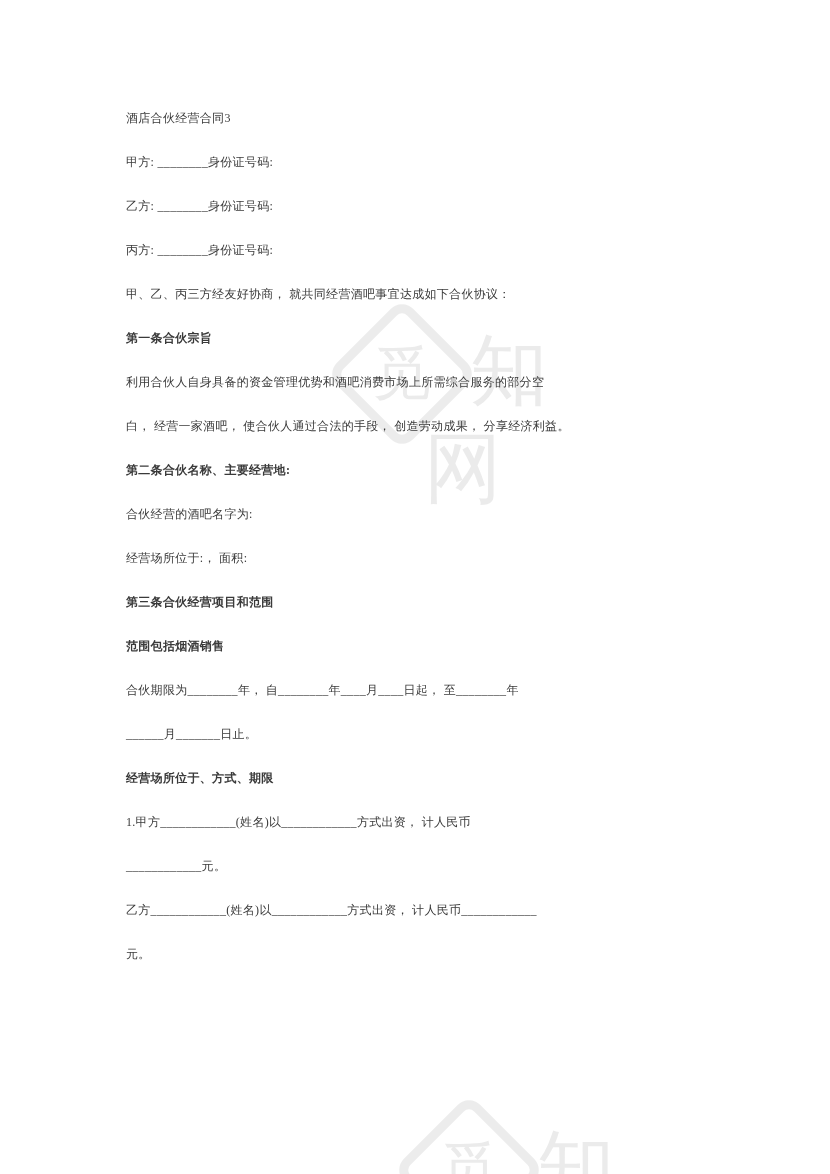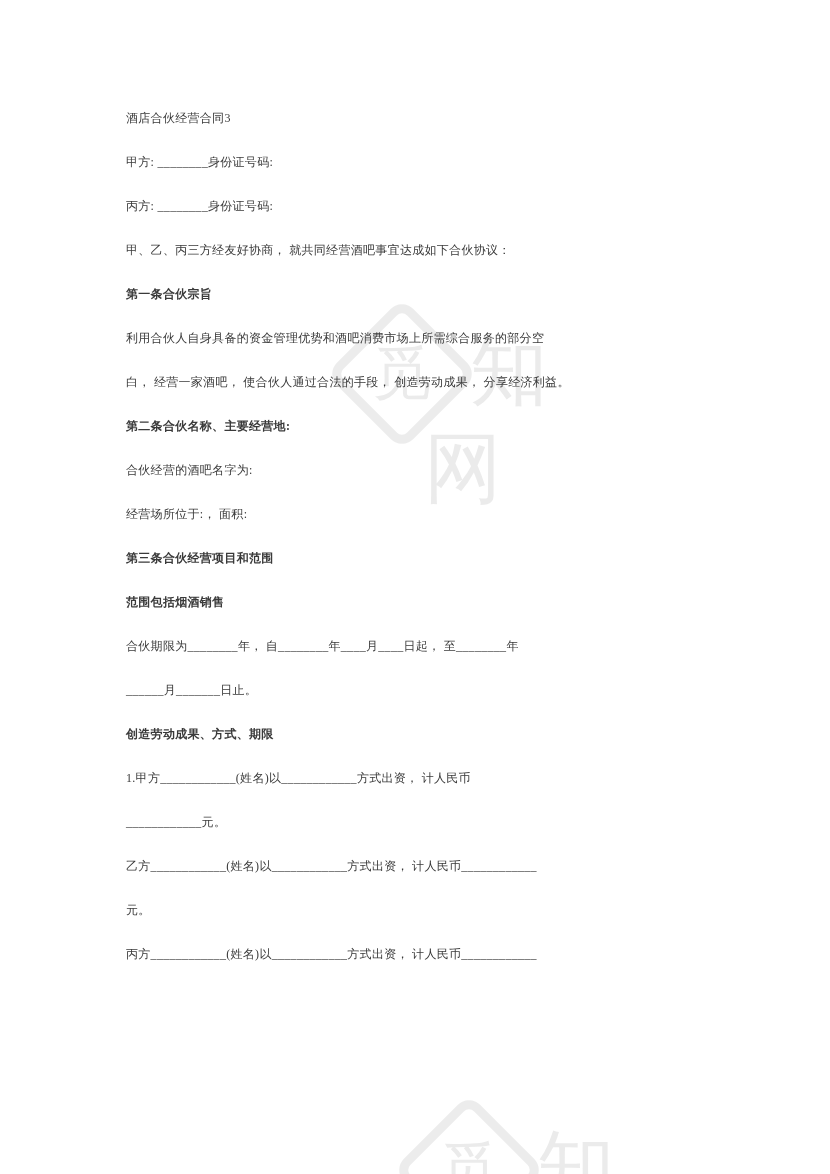--- a/index.html
+++ b/index.html
@@ -85,33 +85,33 @@
     <div class="wm-diamond">
       <span>觅</span>
     </div>
     <span class="wm-char wm-zhi">知</span>
 
   </div>
 
   <div class="content">
       <div class="para title">酒店合伙经营合同3</div>
       <div class="para body">甲方: ________身份证号码:</div>
+      <div class="para body">乙方: ________身份证号码:</div>
       <div class="para body">丙方: ________身份证号码:</div>
       <div class="para body">甲、乙、丙三方经友好协商， 就共同经营酒吧事宜达成如下合伙协议：</div>
       <div class="para heading">第一条合伙宗旨</div>
       <div class="para body">利用合伙人自身具备的资金管理优势和酒吧消费市场上所需综合服务的部分空
 白， 经营一家酒吧， 使合伙人通过合法的手段， 创造劳动成果， 分享经济利益。</div>
       <div class="para heading">第二条合伙名称、主要经营地:</div>
       <div class="para body">合伙经营的酒吧名字为:</div>
       <div class="para body">经营场所位于:， 面积:</div>
       <div class="para heading">第三条合伙经营项目和范围</div>
       <div class="para heading">范围包括烟酒销售</div>
       <div class="para body">合伙期限为________年， 自________年____月____日起， 至________年
 ______月_______日止。</div>
-      <div class="para heading">创造劳动成果、方式、期限</div>
+      <div class="para heading">经营场所位于、方式、期限</div>
       <div class="para body">1.甲方____________(姓名)以____________方式出资， 计人民币
 ____________元。</div>
       <div class="para body">乙方____________(姓名)以____________方式出资， 计人民币____________
 元。</div>
-      <div class="para body">丙方____________(姓名)以____________方式出资， 计人民币____________</div>
     </div>
 
 </div>
 
 </body></html>

